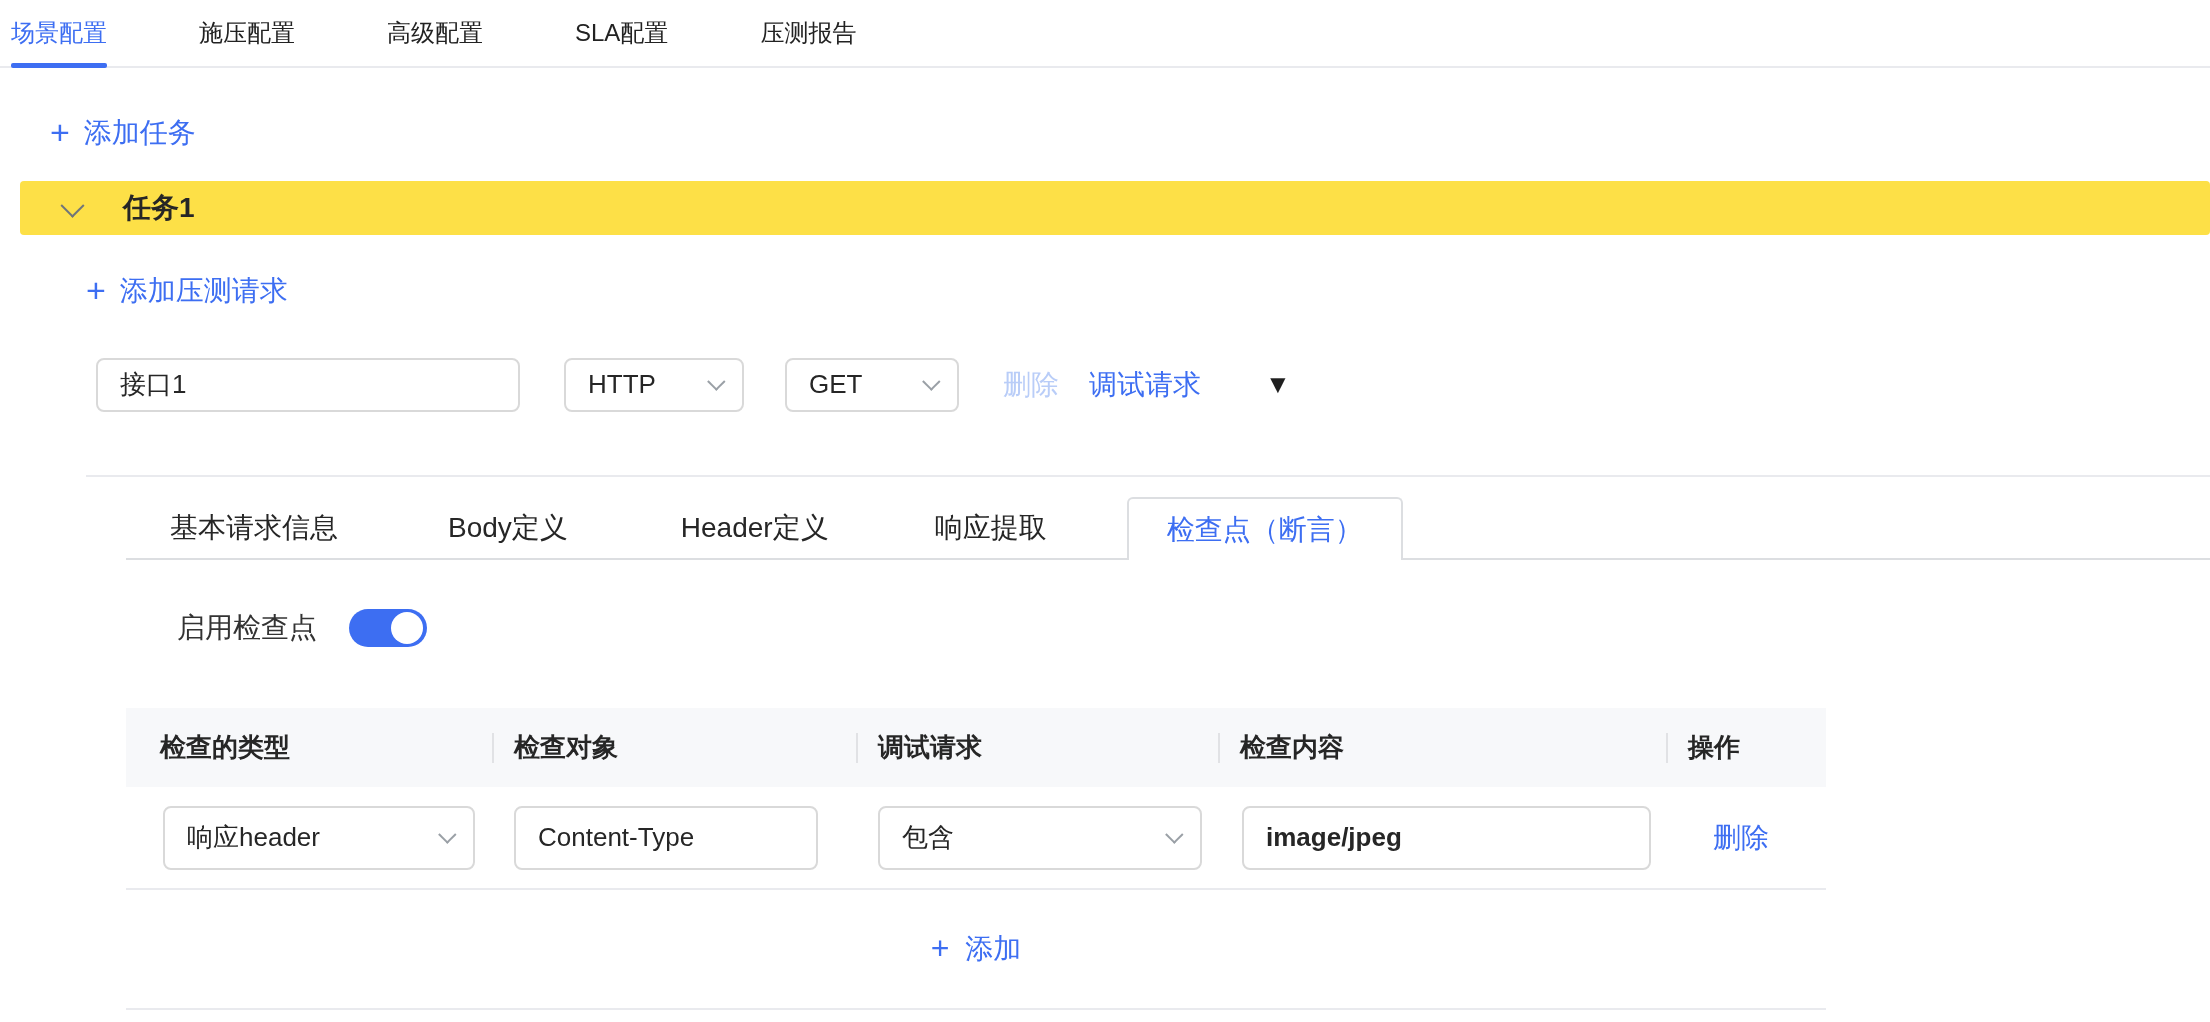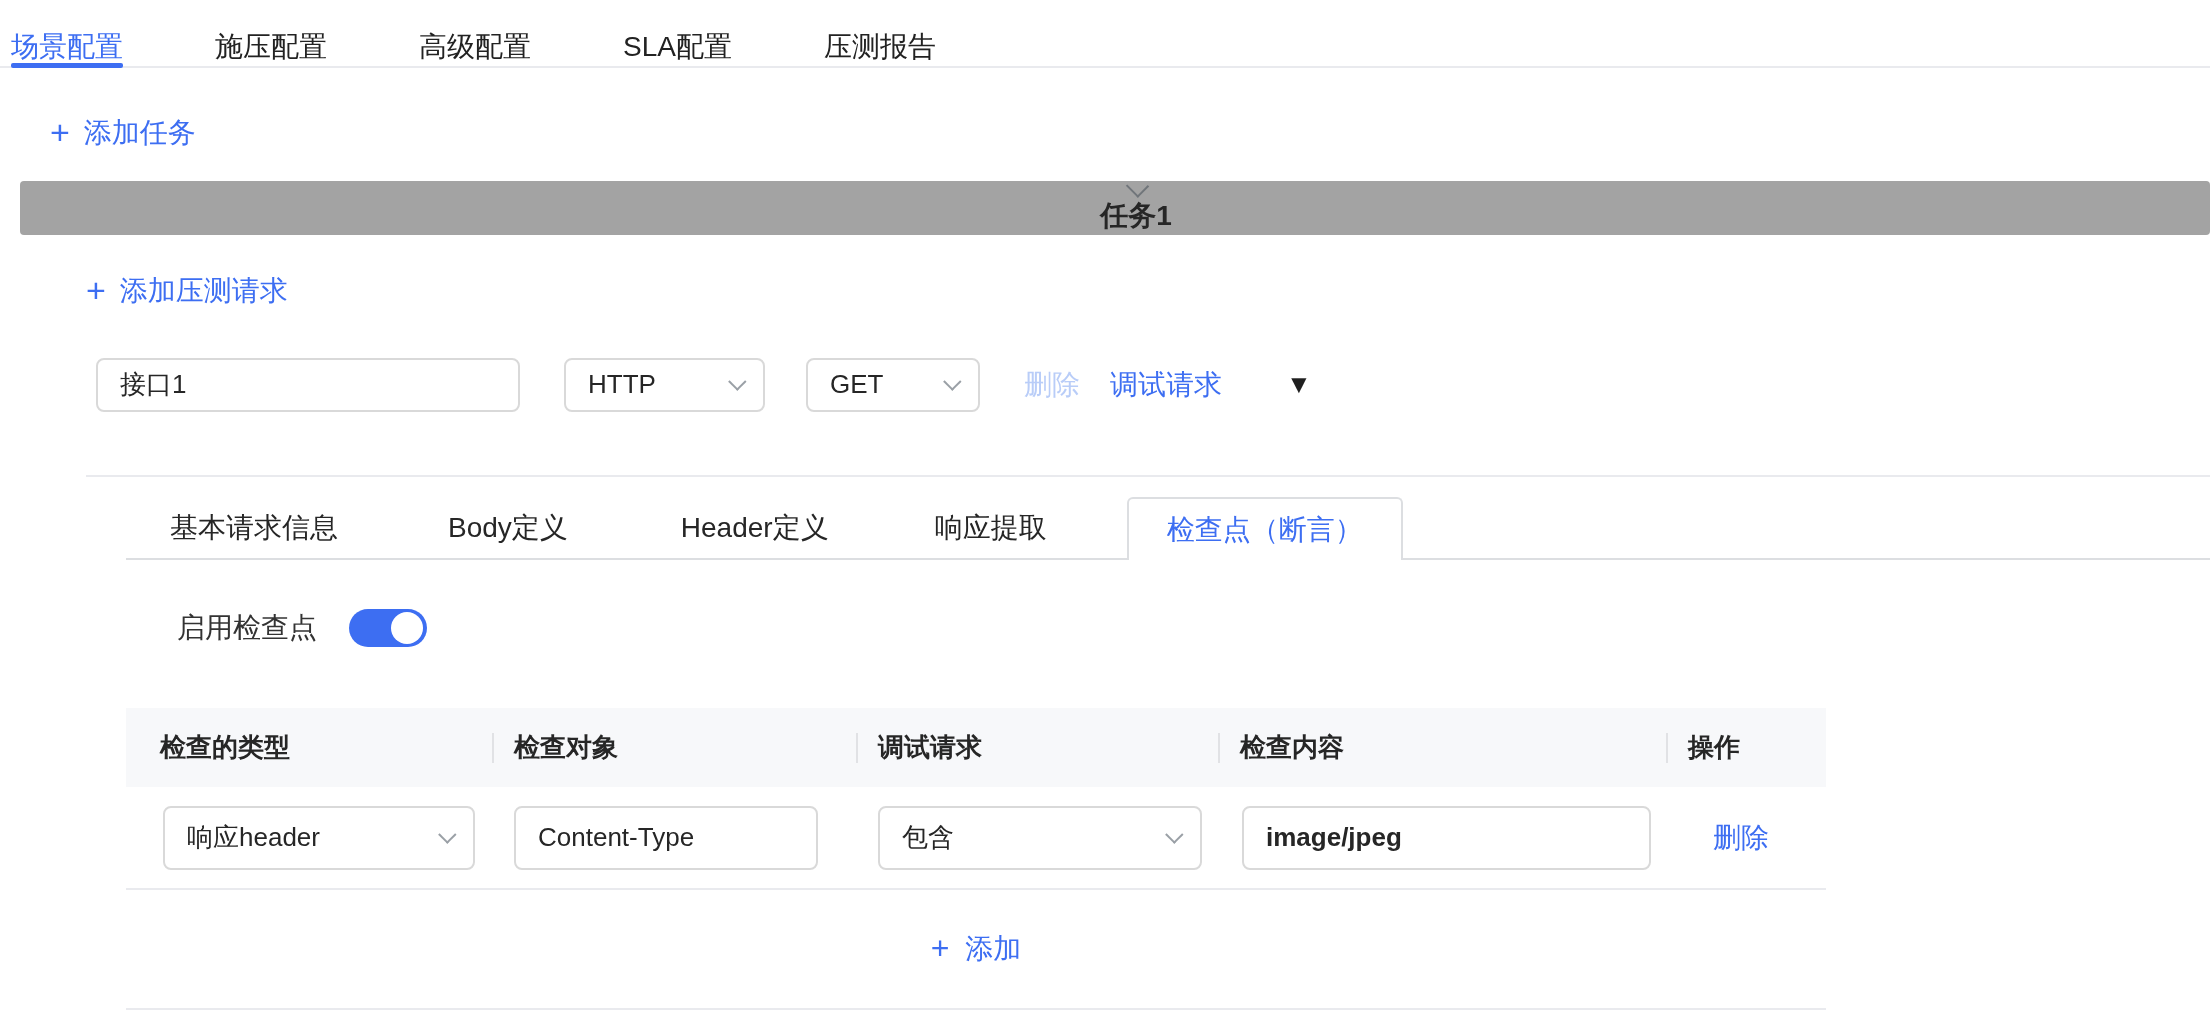--- a/index.html
+++ b/index.html
@@ -1,43 +1,43 @@
 <!DOCTYPE html>
 <html><head>
 <meta charset="utf-8">
 <style>
   * { box-sizing: border-box; margin: 0; padding: 0; }
   html, body { width: 2210px; height: 1022px; background: #fff; overflow: hidden; }
   body { font-family: "Liberation Sans", "DejaVu Sans", sans-serif; color: #262626; }
 
   
   .tabbar { height: 68px; border-bottom: 2px solid #e9eaee; display: flex; align-items: stretch; padding-left: 11px; }
-  .top-tab { position: relative; display: flex; align-items: flex-end; margin-right: 92px; font-size: 28px; color: #222; cursor: pointer; }
+  .top-tab { position: relative; display: flex; align-items: center; margin-right: 92px; font-size: 24px; color: #222; cursor: pointer; }
   .top-tab.active { color: #3d6ef2; }
   .top-tab.active .underline { position: absolute; left: 0; right: 0; bottom: -2px; height: 5px; background: #3d6ef2; border-radius: 2px; }
 
   
   .link { color: #3d6ef2; font-size: 28px; display: inline-flex; align-items: center; cursor: pointer; }
   .plus { font-size: 34px; font-weight: 400; line-height: 1; margin-right: 14px; transform: translateY(-1px); }
   .add-task { margin: 46px 0 0 50px; height: 40px; }
   .add-request { margin: 37px 0 0 86px; height: 34px; }
 
   
-  .task-band { margin: 27px 0 0 20px; width: 2190px; height: 54px; background: #a3a3a3; border-radius: 4px; display: flex; align-items: center; cursor: pointer; flex-direction: column; }
+  .task-band { margin: 27px 0 0 20px; width: 2190px; height: 54px; background: #fde047; border-radius: 4px; display: flex; align-items: center; cursor: pointer; }
   .chev-down { width: 17px; height: 17px; border-right: 2.5px solid #70757a; border-bottom: 2.5px solid #70757a; transform: rotate(45deg) translate(-2px,-2px); margin-left: 44px; }
   .task-title { font-size: 28px; font-weight: 700; margin-left: 42px; }
 
   
   .request-row { margin: 51px 0 0 96px; height: 55px; display: flex; align-items: center; }
   .ctl { height: 54px; border: 2px solid #d9d9d9; border-radius: 8px; background: #fff; font-size: 26px; color: #262626; }
   input.ctl { padding: 0 22px; outline: none; font-family: inherit; }
   .sel { display: flex; align-items: center; justify-content: space-between; padding: 0 22px; cursor: pointer; }
   .sel-chev { width: 13px; height: 13px; border-right: 2px solid #9aa0a6; border-bottom: 2px solid #9aa0a6; transform: rotate(45deg) translateY(-4px); margin-left: 14px; }
   .name-input { width: 424px; }
-  .proto-sel { width: 201px; margin-left: 44px; }
+  .proto-sel { width: 180px; margin-left: 44px; }
   .method-sel { width: 174px; margin-left: 41px; }
   .url-input { width: 803px; margin-left: 41px; }
   .lnk-del-disabled { margin-left: 44px; color: #b9cdf8; font-size: 28px; cursor: not-allowed; }
   .lnk-debug { margin-left: 30px; color: #3d6ef2; font-size: 28px; cursor: pointer; }
   .caret { margin-left: 64px; font-size: 26px; color: #1f1f1f; cursor: pointer; }
 
   .divider { margin: 63px 0 0 86px; width: 2124px; height: 2px; background: #e9eaee; }
 
   
   .subtabs { margin: 20px 0 0 126px; width: 2084px; height: 63px; border-bottom: 2px solid #dcdee1; display: flex; align-items: stretch; gap: 28px; }

